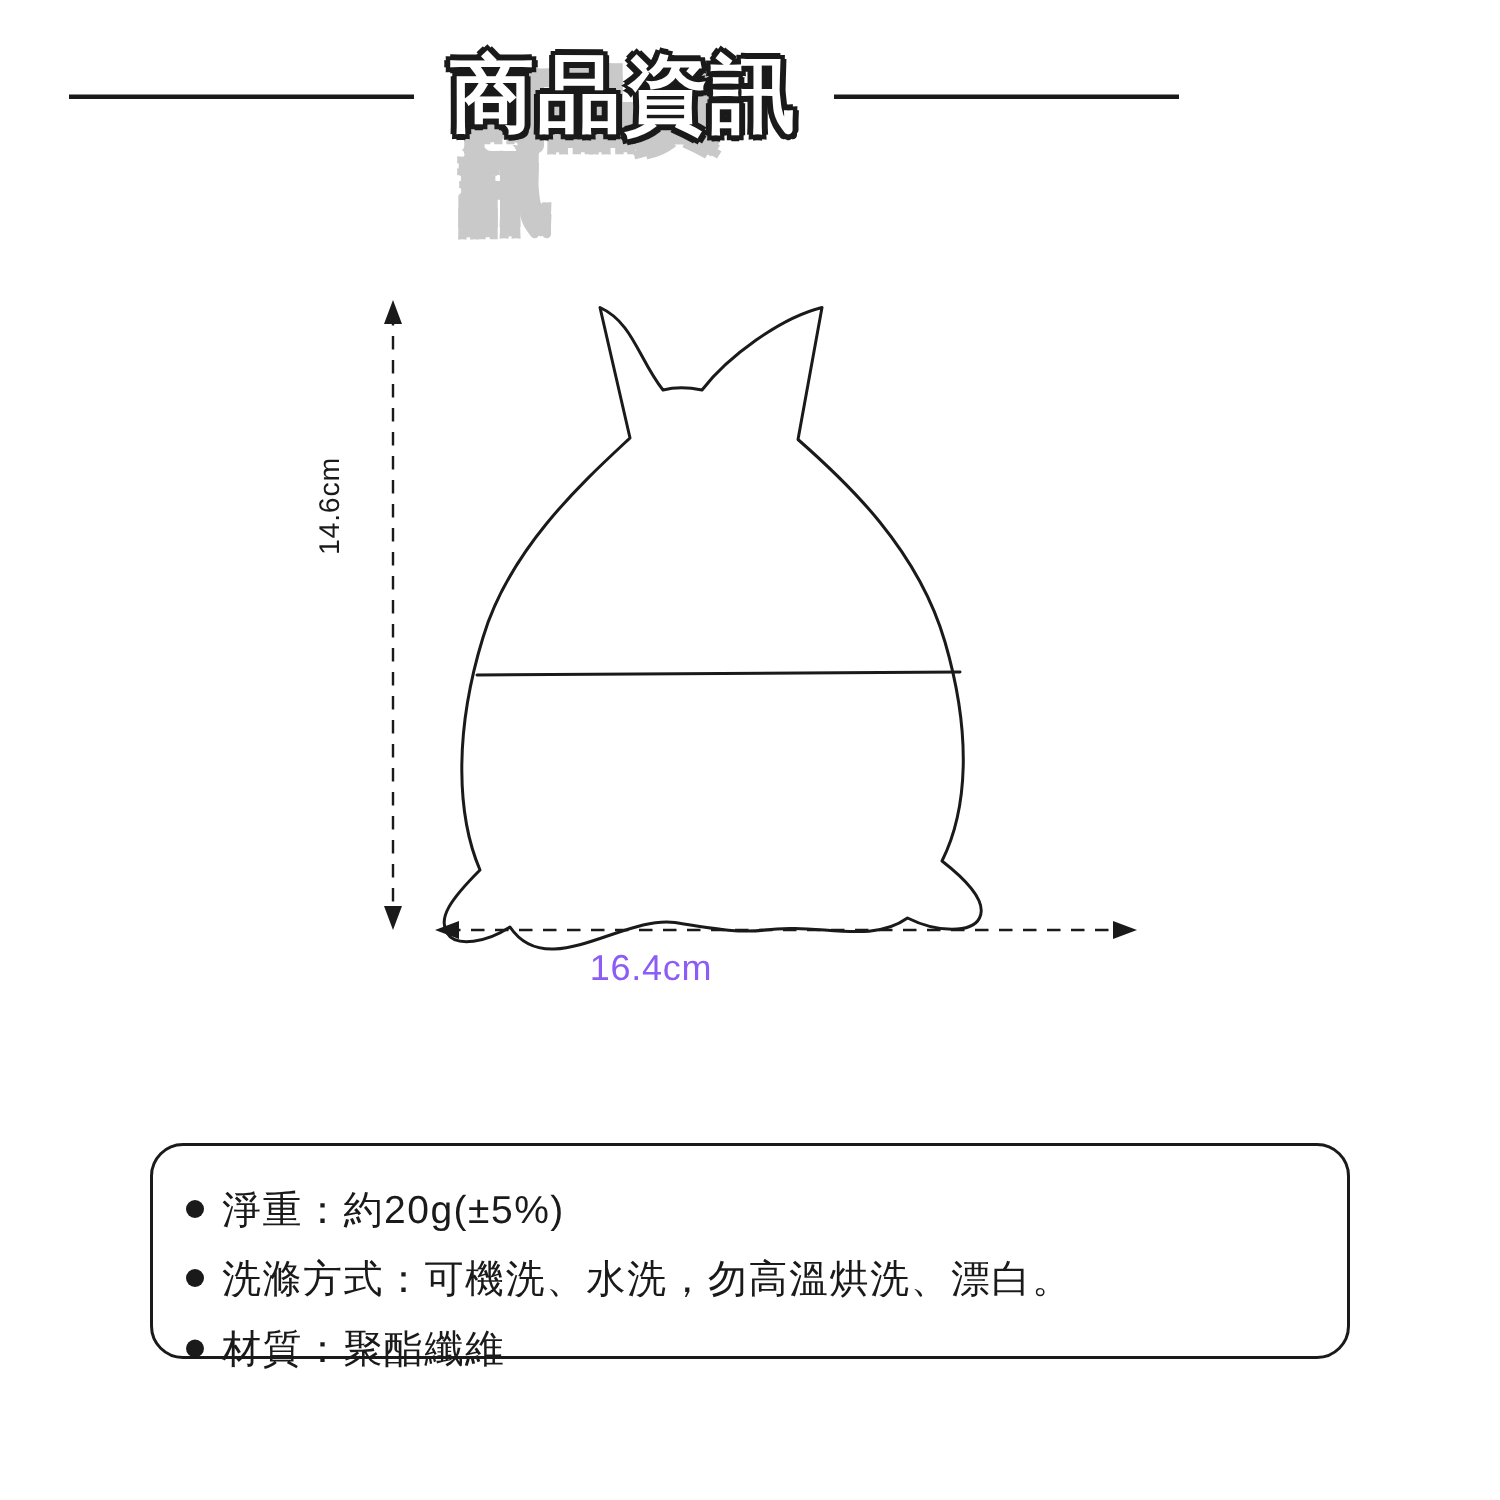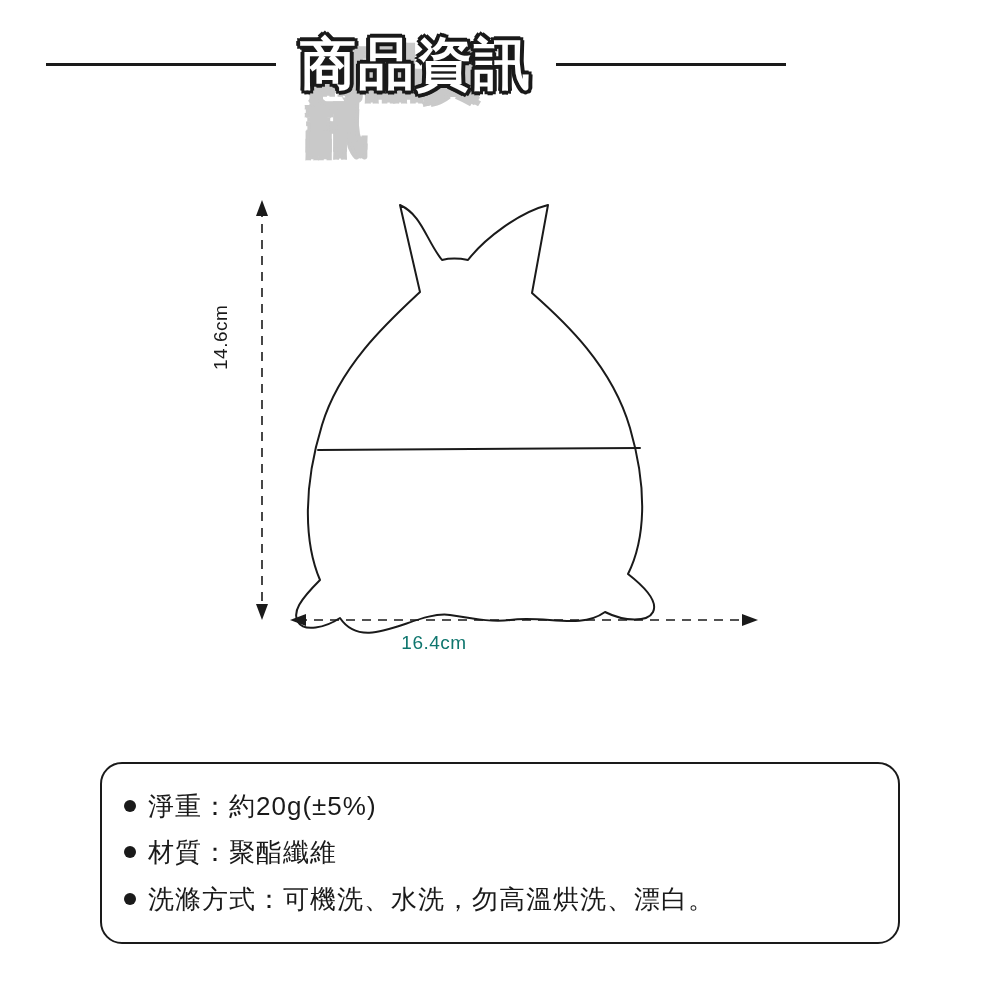--- a/index.html
+++ b/index.html
@@ -97,32 +97,32 @@
     transform-origin: left top;
     white-space: nowrap;
     color: #1a1a1a;
   }
   .dim-label-h {
     position: absolute;
     left: 0;
     top: 632px;
     width: 868px;
     text-align: center;
-    font-size: 19px;
+    font-size: 24px;
     letter-spacing: 0.5px;
-    color: #0f766e;
+    color: #8b5cf6;
   }
 
   
   .spec-box {
     position: absolute;
     left: 100px;
     top: 762px;
     width: 800px;
-    height: 182px;
+    height: 144px;
     border: 2.5px solid #1a1a1a;
     border-radius: 22px;
     box-sizing: border-box;
     padding: 22px 0 1px 22px;
   }
   .spec-item {
     display: flex;
     align-items: center;
     font-size: 26px;
     line-height: 1.55;
@@ -194,19 +194,19 @@
 <div class="dim-label-v">14.6cm</div>
 <div class="dim-label-h">16.4cm</div>
 
 <div class="spec-box">
   <div class="spec-item">
     <span class="bullet"></span>
     <span>淨重：約20g(±5%)</span>
   </div>
   <div class="spec-item">
     <span class="bullet"></span>
-    <span>材質：聚酯纖維</span>
+    <span>洗滌方式：可機洗、水洗，勿高溫烘洗、漂白。</span>
   </div>
   <div class="spec-item">
     <span class="bullet"></span>
-    <span>洗滌方式：可機洗、水洗，勿高溫烘洗、漂白。</span>
+    <span>材質：聚酯纖維</span>
   </div>
 </div>
 
 </body></html>

